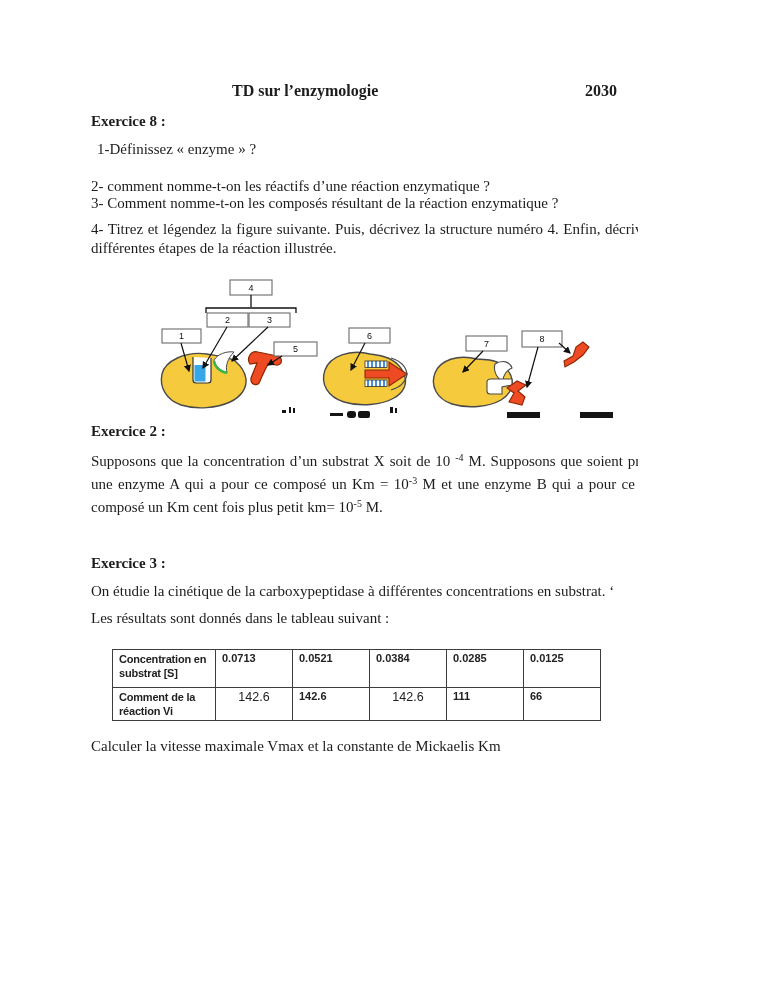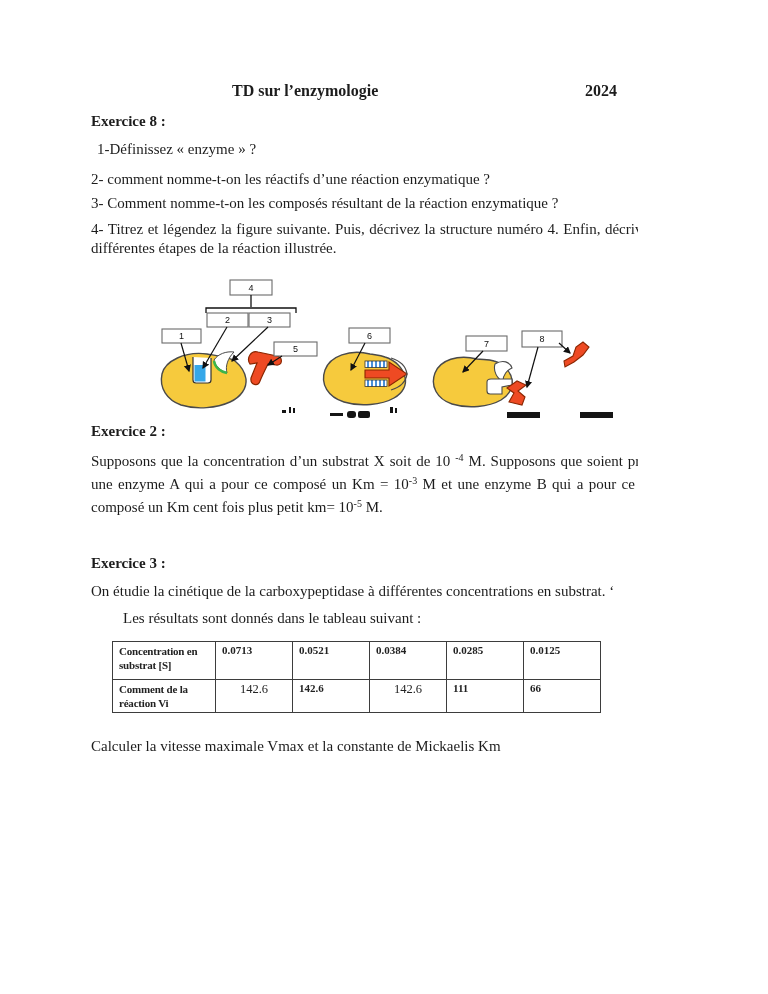--- a/index.html
+++ b/index.html
@@ -6,40 +6,40 @@
   .page{position:relative;width:638px;height:994px;background:#ffffff;overflow:hidden;
         font-family:"Liberation Serif", serif;color:#1c1c1c;}
   .abs{position:absolute;}
   .doc-title{font-weight:bold;font-size:16px;}
   .heading{font-weight:bold;font-size:15px;}
   .para{font-size:15px;line-height:19px;}
   .just{text-align:justify;}
   .sup{font-size:10px;vertical-align:5px;}
   
   .vtable{border-collapse:collapse;table-layout:fixed;width:488px;
-          font-family:Liberation Serif, serif;}
+          font-family:Liberation Sans, sans-serif;margin-top:8px;}
   .vtable td{border:1.6px solid #3d3d3d;vertical-align:top;padding:2px 6px;}
   .hdr{font-weight:bold;font-size:11px;line-height:14px;letter-spacing:-0.2px;color:#222;}
   .val{font-weight:bold;font-size:11px;color:#222;}
   .val-mid{font-weight:normal;font-size:12.5px;text-align:center;vertical-align:middle;color:#222;}
   .r1{height:38px;}
   .r2{height:31px;}
   svg text{font-family:"Liberation Sans", sans-serif;font-size:9px;fill:#111;}
 </style>
 </head>
 <body>
 
 <div class="page">
 
   <div class="abs doc-title" style="left:232px;top:82px;">TD sur l’enzymologie</div>
-  <div class="abs doc-title" style="left:585px;top:82px;">2024</div>
+  <div class="abs doc-title" style="left:585px;top:82px;">2030</div>
 
   <div class="abs heading" style="left:91px;top:113px;">Exercice 8 :</div>
   <div class="abs para" style="left:97px;top:140px;">1-Définissez «  enzyme » ?</div>
-  <div class="abs para" style="left:91px;top:170px;">2- comment nomme-t-on les réactifs d’une réaction enzymatique ?</div>
+  <div class="abs para" style="left:91px;top:177px;">2- comment nomme-t-on les réactifs d’une réaction enzymatique ?</div>
   <div class="abs para" style="left:91px;top:194px;">3- Comment nomme-t-on les composés résultant de la réaction enzymatique ?</div>
   <div class="abs para just" style="left:91px;top:220px;width:586px;">4- Titrez et légendez la figure suivante. Puis, décrivez la structure numéro 4. Enfin, décrivez les différentes étapes de la réaction illustrée.</div>
 
   <svg class="abs" style="left:155px;top:276px;" width="465" height="145" viewBox="0 0 465 145">
     <defs>
       <marker id="arw" markerWidth="7" markerHeight="7" refX="5" refY="3" orient="auto">
         <path d="M0,0 L6,3 L0,6 Z" fill="#111"></path>
       </marker>
       <pattern id="hatch" width="4" height="7" patternUnits="userSpaceOnUse">
         <rect width="4" height="7" fill="#ffffff"></rect>
@@ -141,21 +141,21 @@
       <rect x="352" y="136" width="33" height="6"></rect>
       <rect x="425" y="136" width="33" height="6"></rect>
     </g>
   </svg>
 
   <div class="abs heading" style="left:91px;top:423px;">Exercice 2 :</div>
   <div class="abs para just" style="left:91px;top:448px;width:586px;"><span>Supposons que la concentration d’un substrat X soit de 10 </span><span class="sup">-4</span><span> M. Supposons que soient présents une enzyme A qui a pour ce composé un Km = 10</span><span class="sup">-3</span><span> M et une enzyme B qui a pour ce même composé un Km cent fois plus petit km= 10</span><span class="sup">-5</span><span> M.</span></div>
 
   <div class="abs heading" style="left:91px;top:555px;">Exercice 3 :</div>
   <div class="abs para" style="left:91px;top:582px;">On étudie la cinétique de la carboxypeptidase à différentes concentrations en substrat. ‘</div>
-  <div class="abs para" style="left:91px;top:609px;margin-left:32px;">Les résultats sont donnés dans le tableau suivant :</div>
+  <div class="abs para" style="left:91px;top:609px;">Les résultats sont donnés dans le tableau suivant :</div>
 
   <div class="abs" style="left:112px;top:641px;">
     <table class="vtable">
       <colgroup>
         <col style="width:103px">
           <col style="width:77px">
           <col style="width:77px">
         <col style="width:77px">
           <col style="width:77px">
           <col style="width:77px">

